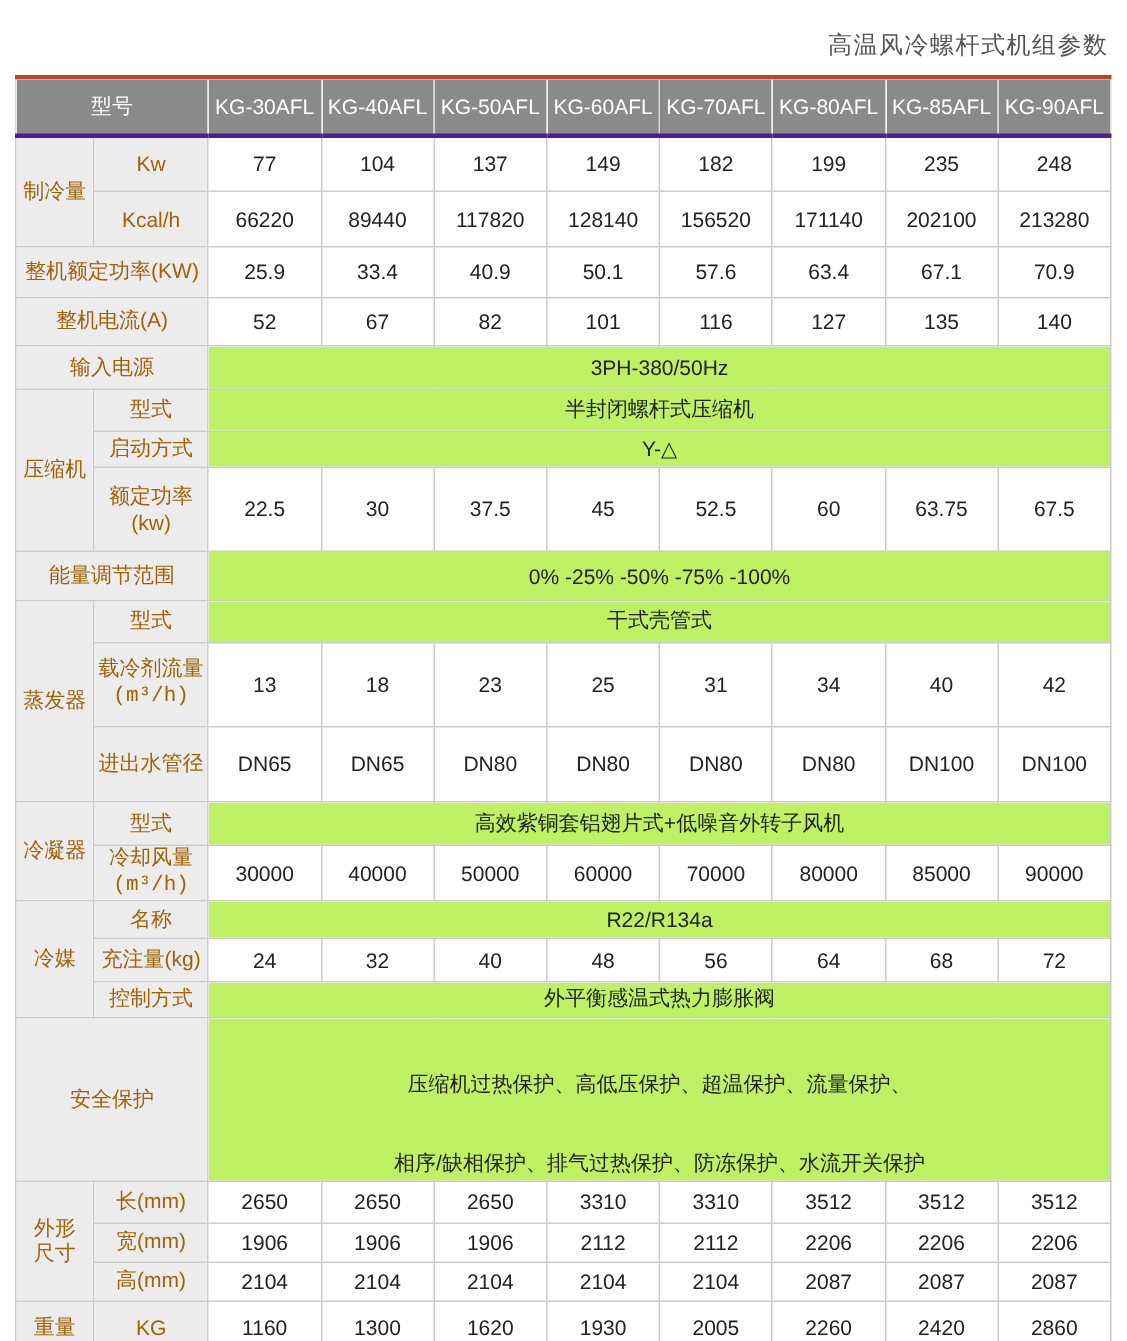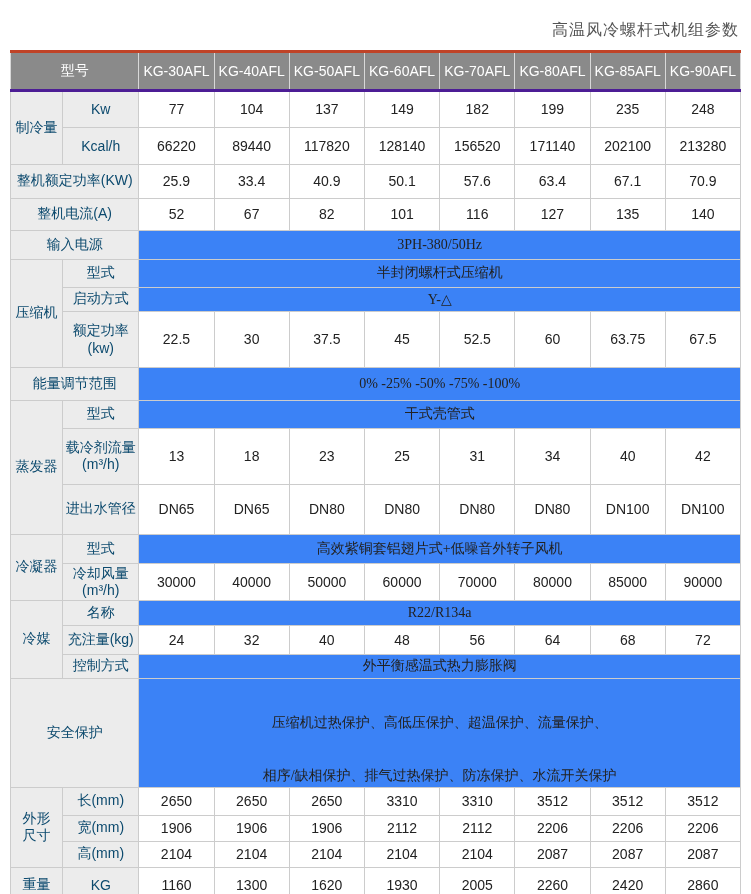--- a/index.html
+++ b/index.html
@@ -35,24 +35,24 @@
     overflow: hidden;
   }
   .spec thead th {
     background: #8a8a8a;
     color: #ffffff;
     font-size: 14px;
     border: 1px solid #d8d8d8;
     border-top: none;
     border-bottom: 3px solid #4c1d95;
   }
-  .spec th.group, .spec th.label { background: #ececec; color: #0c4a6e; }
-  .spec td.merged { background: #3b82f6; font-family: Liberation Serif, serif; }
+  .spec th.group, .spec th.label { background: #ececec; color: #a16207; }
+  .spec td.merged { background: #bef264; }
   .spec td { background: #ffffff; color: #222222; }
-  .left2line { text-align: left; padding-left: 5px; }
+  .left2line { text-align: left; padding-left: 5px; font-family: Liberation Mono, monospace; }
   .left2line span { display: block; line-height: 17px; }
   .stack span { display: block; line-height: 17px; }
   .safety-line { display: block; line-height: 21px; margin-top: 32px; }
   
   .h24{height:24px}.h25{height:25px}.h26{height:26px}.h28{height:28px}
   .h29{height:29px}.h32{height:32px}.h33{height:33px}.h34{height:34px}
   .h36{height:36px}.h37{height:37px}.h40{height:56px}.h45{height:45px}
   .h50{height:50px}.h56{height:56px}
   .footnote {
     margin: 12px 0 0 0;

